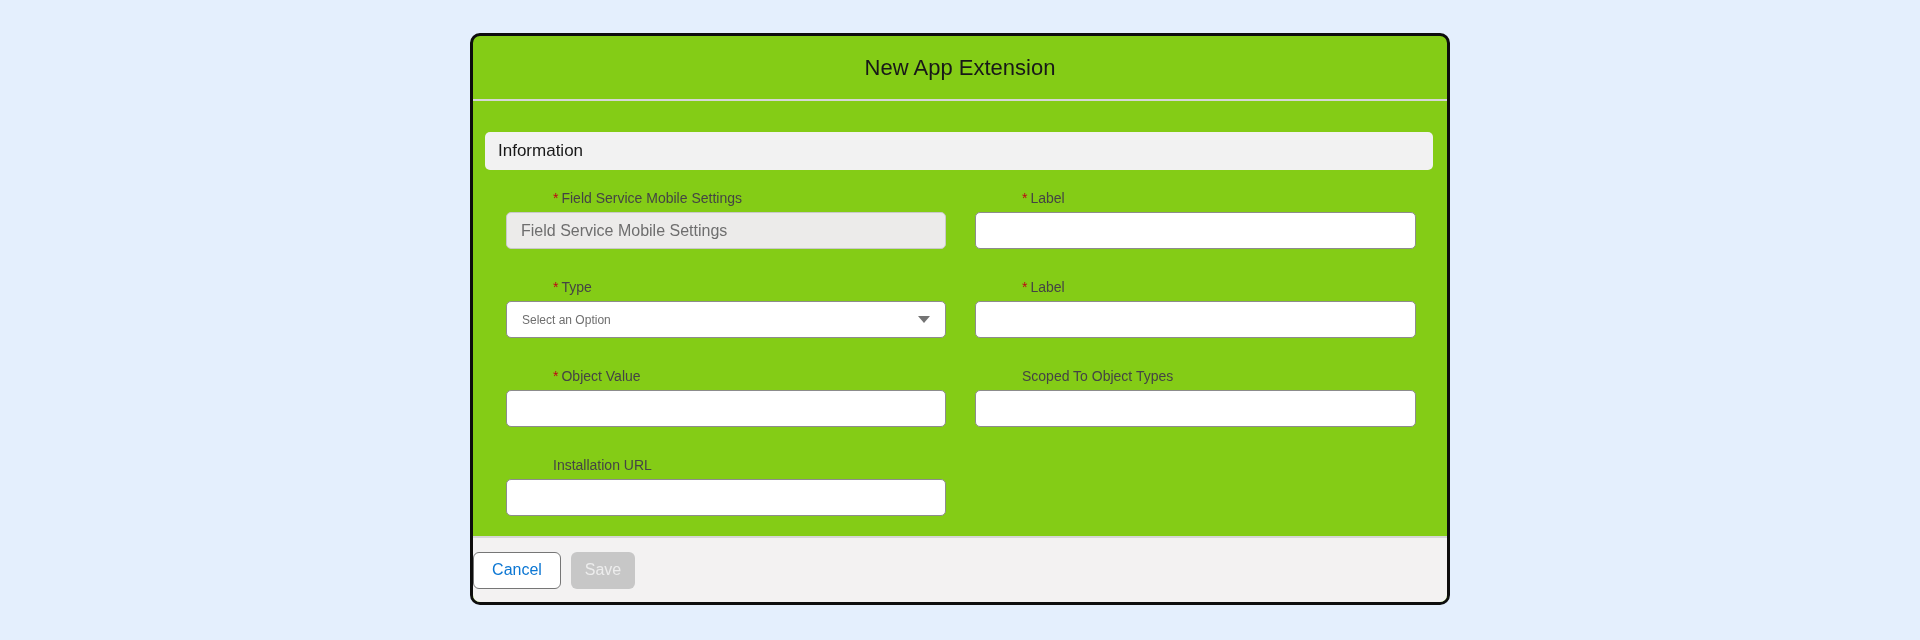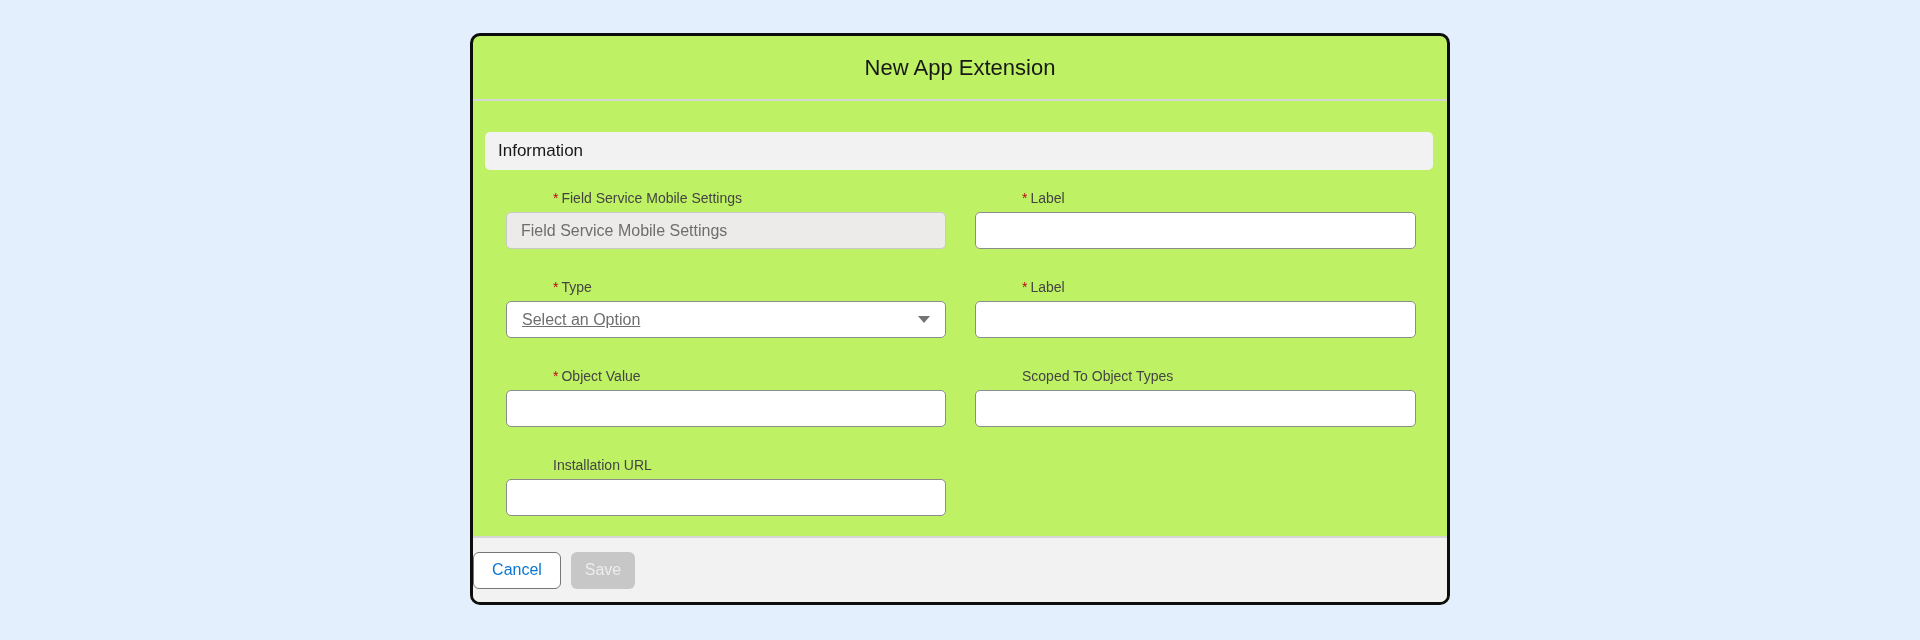--- a/index.html
+++ b/index.html
@@ -4,21 +4,21 @@
 <style>
   * { margin:0; padding:0; box-sizing:border-box; }
   html,body { width:1920px; height:640px; overflow:hidden; }
   body {
     background:#e4effd;
     font-family:"Liberation Sans","DejaVu Sans",sans-serif;
     position:relative;
   }
   .modal {
     position:absolute; left:470px; top:33px; width:980px; height:572px;
-    background:#bef264; border:3px solid #0d0d0d; border-radius:10px;
+    background:#84cc16; border:3px solid #0d0d0d; border-radius:10px;
     display:flex; flex-direction:column; overflow:hidden;
   }
   .modal-header {
     height:65px; min-height:65px; border-bottom:2px solid #d6d6d6;
     display:flex; align-items:center; justify-content:center;
   }
   .modal-title { font-size:22px; color:#181818; font-weight:400; }
   .modal-body { flex:1; padding-top:31px;border-radius:26px; }
   .section-bar {
     margin:0 14px 0 12px; height:38px; background:#f2f2f2; border-radius:5px;
@@ -40,21 +40,21 @@
     font-family:inherit; outline:none;
   }
   .text-input:disabled {
     background:#ecebea; border-color:#c9c9c9; color:#6e6e6e;
   }
   .select-box {
     width:100%; height:37px; border:1px solid #8c8c8c; border-radius:5px;
     background:#ffffff; display:flex; align-items:center; justify-content:space-between;
     padding:0 15px; cursor:pointer;
   }
-  .select-text { font-size:16px; color:#6e6e6e;text-decoration:underline; }
+  .select-text { font-size:12px; color:#6e6e6e; }
   .chevron-down {
     width:0; height:0;
     border-left:6px solid transparent; border-right:6px solid transparent;
     border-top:7px solid #747474;
   }
   .modal-footer {
     height:66px; min-height:66px; background:#f3f2f2; border-top:2px solid #d6d6d6;
     display:flex; align-items:center; justify-content:flex-start;
     padding-right:14px; gap:10px;
   }

